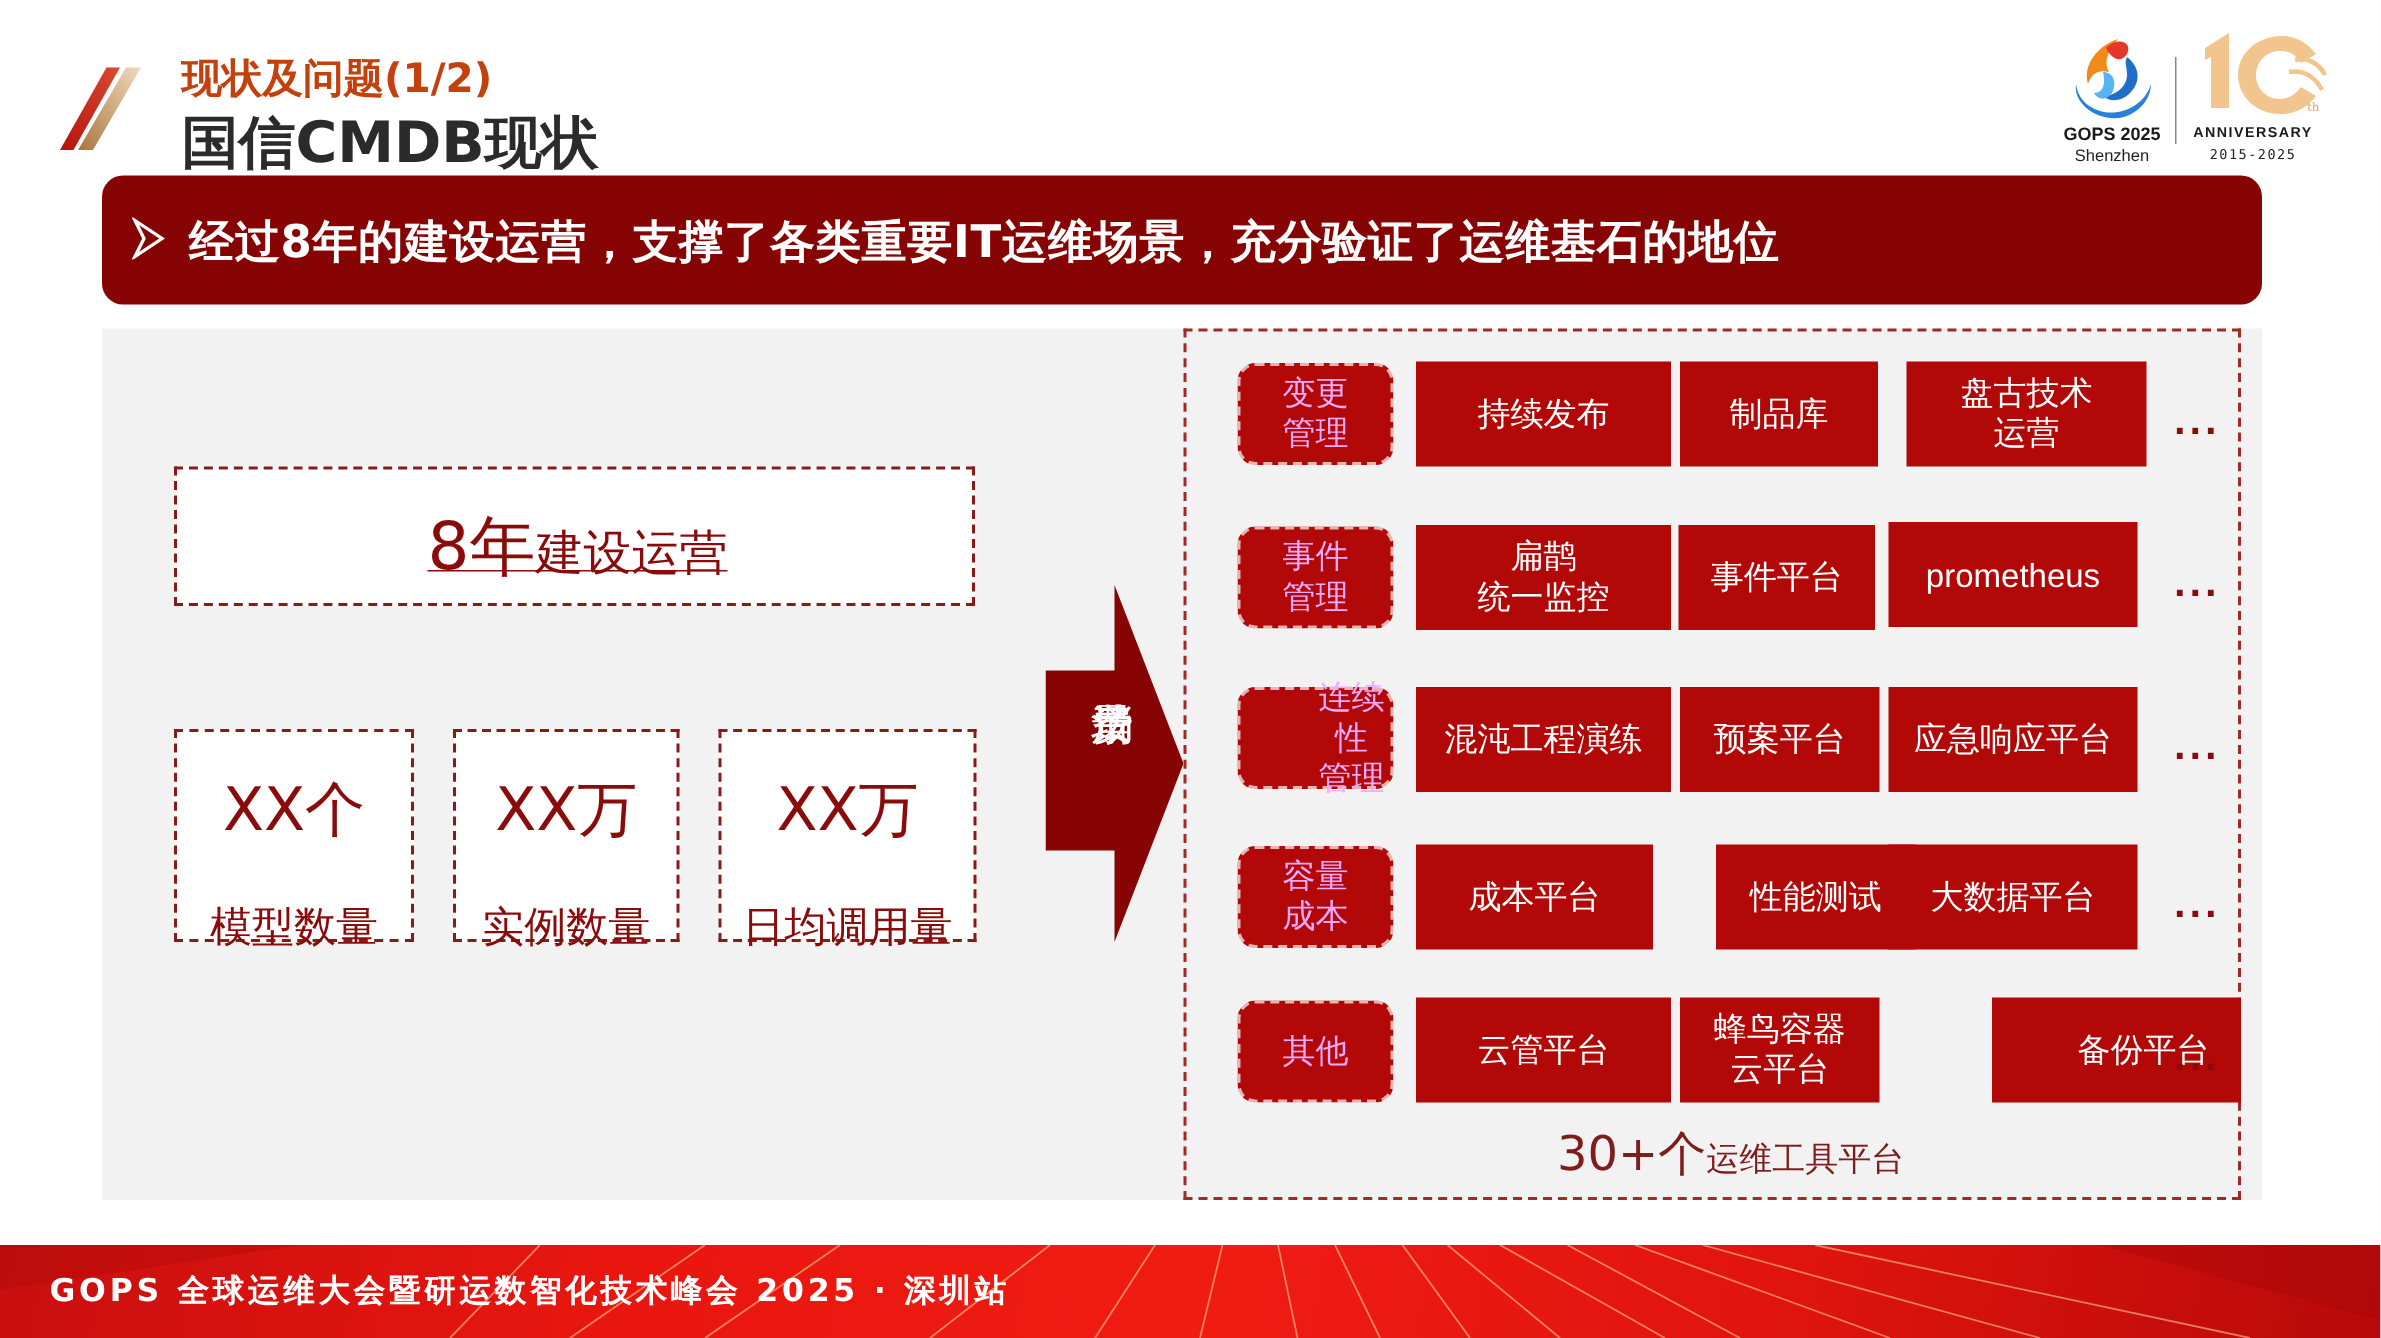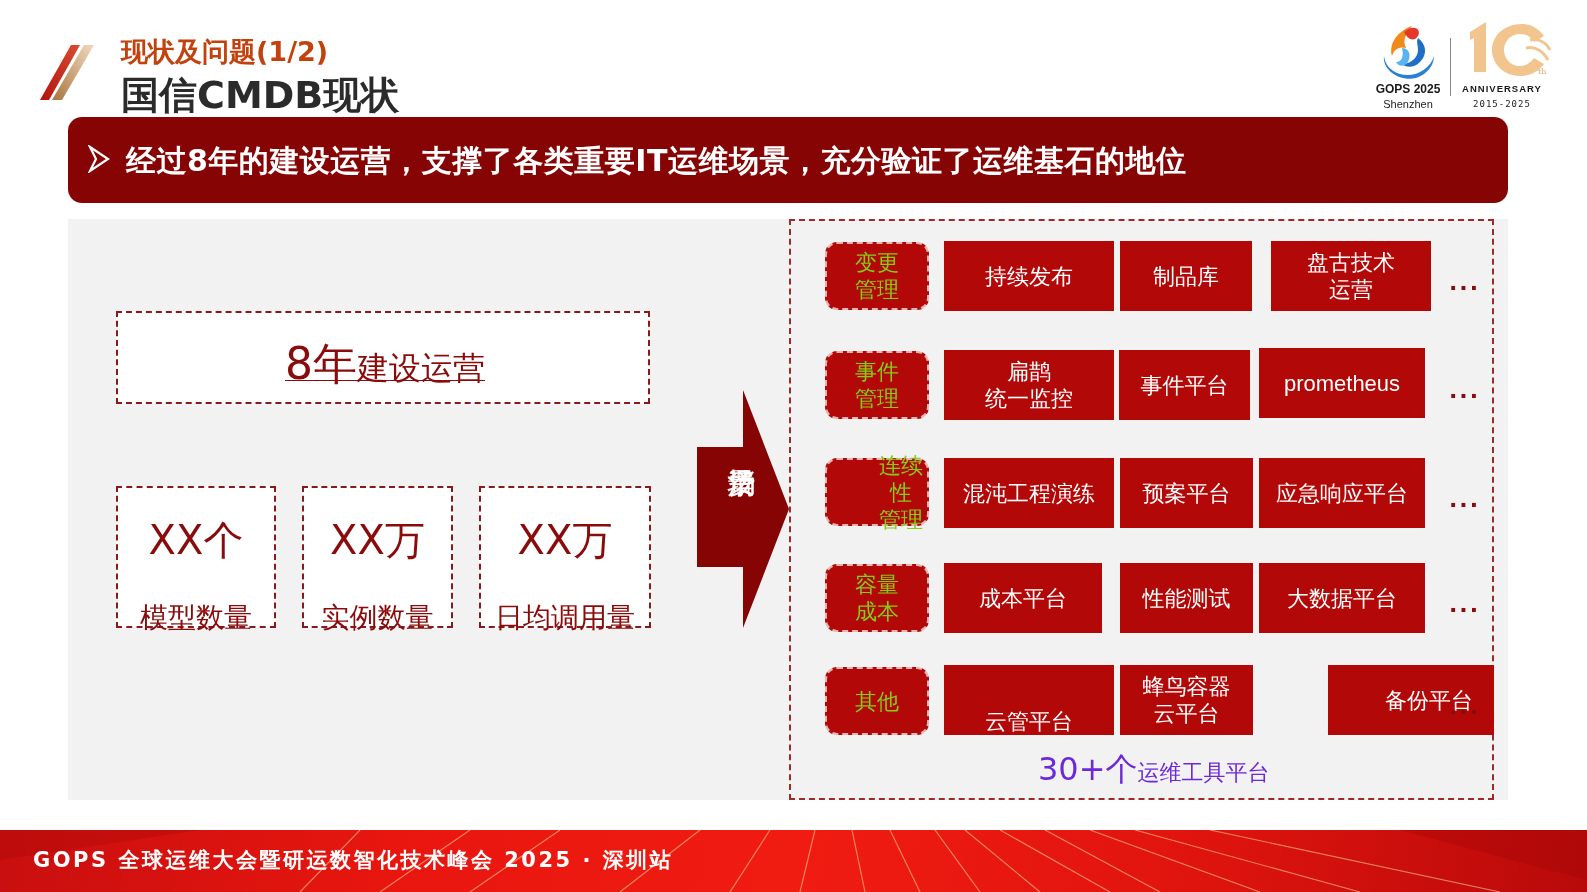--- a/index.html
+++ b/index.html
@@ -41,25 +41,25 @@
   .stat-2 { left: 302px; width: 151px; }
   .stat-3 { left: 479px; width: 172px; }
 
   
   .big-arrow { position: absolute; left: 697px; top: 390px; width: 92px; height: 238px; }
   .arrow-text { position: absolute; left: 722px; top: 447px; width: 38px; font-size: 28px; line-height: 30px; color: #ffffff; text-align: center; }
 
   
   .scenes { position: absolute; left: 789px; top: 219px; width: 705px; height: 581px; border: 2px dashed #a02a2a; }
 
-  .cat { position: absolute; width: 104px; height: 68px; background: #b20808; border: 2px dashed #e8b3b3; border-radius: 12px; color: #84cc16; font-size: 22px; line-height: 27px; text-align: center; display: flex; align-items: center; justify-content: center; }
+  .cat { position: absolute; width: 104px; height: 68px; background: #b20808; border: 2px dashed #e8b3b3; border-radius: 12px; color: #f0abfc; font-size: 22px; line-height: 27px; text-align: center; display: flex; align-items: center; justify-content: center; }
   .tool { position: absolute; height: 70px; background: #b20808; color: #fff; font-size: 22px; line-height: 27px; text-align: center; display: flex; align-items: center; justify-content: center; }
   .dots { position: absolute; left: 1449px; font-size: 22px; color: #8a0b0b; font-weight: bold; letter-spacing: 2px; }
 
-  .summary { position: absolute; left: 1038px; top: 748px; color: #6d28d9; white-space: nowrap; }
+  .summary { position: absolute; left: 1038px; top: 748px; color: #7f1d1d; white-space: nowrap; }
   .summary .big { font-size: 32px; }
   .summary .small { font-size: 22px; }
 
   
   .footer { position: absolute; left: 0; top: 830px; width: 1587px; height: 62px; overflow: hidden;
             background: linear-gradient(100deg, #c80f0f 0%, #e8160f 25%, #f01c12 50%, #e0140e 75%, #b80a0a 100%); padding-left: 41px; }
   .footer svg { position: absolute; left: 0; top: 0; }
   .footer-text { position: absolute; left: 33px; top: 16px; font-size: 21px; font-weight: bold; color: #ffffff; letter-spacing: 2.5px; white-space: nowrap; }
 </style>
 </head>
@@ -181,32 +181,32 @@
     <span>应急响应平台</span>
   </div>
 <div class="dots" style="top:487px;">...</div>
 
 <div class="cat" style="left:825px; top:564px;">
     <span><span>容量</span><br><span>成本</span></span>
   </div>
 <div class="tool" style="left:944px; top:563px; width:158px;">
     <span>成本平台</span>
   </div>
-<div class="tool" style="left:1120px; top:563px; width:133px;">
+<div class="tool" style="left:1144px; top:563px; width:133px;">
     <span>性能测试</span>
   </div>
 <div class="tool" style="left:1259px; top:563px; width:166px;">
     <span>大数据平台</span>
   </div>
 <div class="dots" style="top:592px;">...</div>
 
 <div class="cat" style="left:825px; top:667px;">
     <span>其他</span>
   </div>
-<div class="tool" style="left:944px; top:665px; width:170px;align-items:flex-end;">
+<div class="tool" style="left:944px; top:665px; width:170px;">
     <span>云管平台</span>
   </div>
 <div class="tool" style="left:1120px; top:665px; width:133px;">
     <span><span>蜂鸟容器</span><br><span>云平台</span></span>
   </div>
 <div class="tool" style="left:1328px; top:665px; width:166px;padding-left:36px;">
     <span>备份平台</span>
   </div>
 <div class="dots" style="top:694px;">...</div>
 

